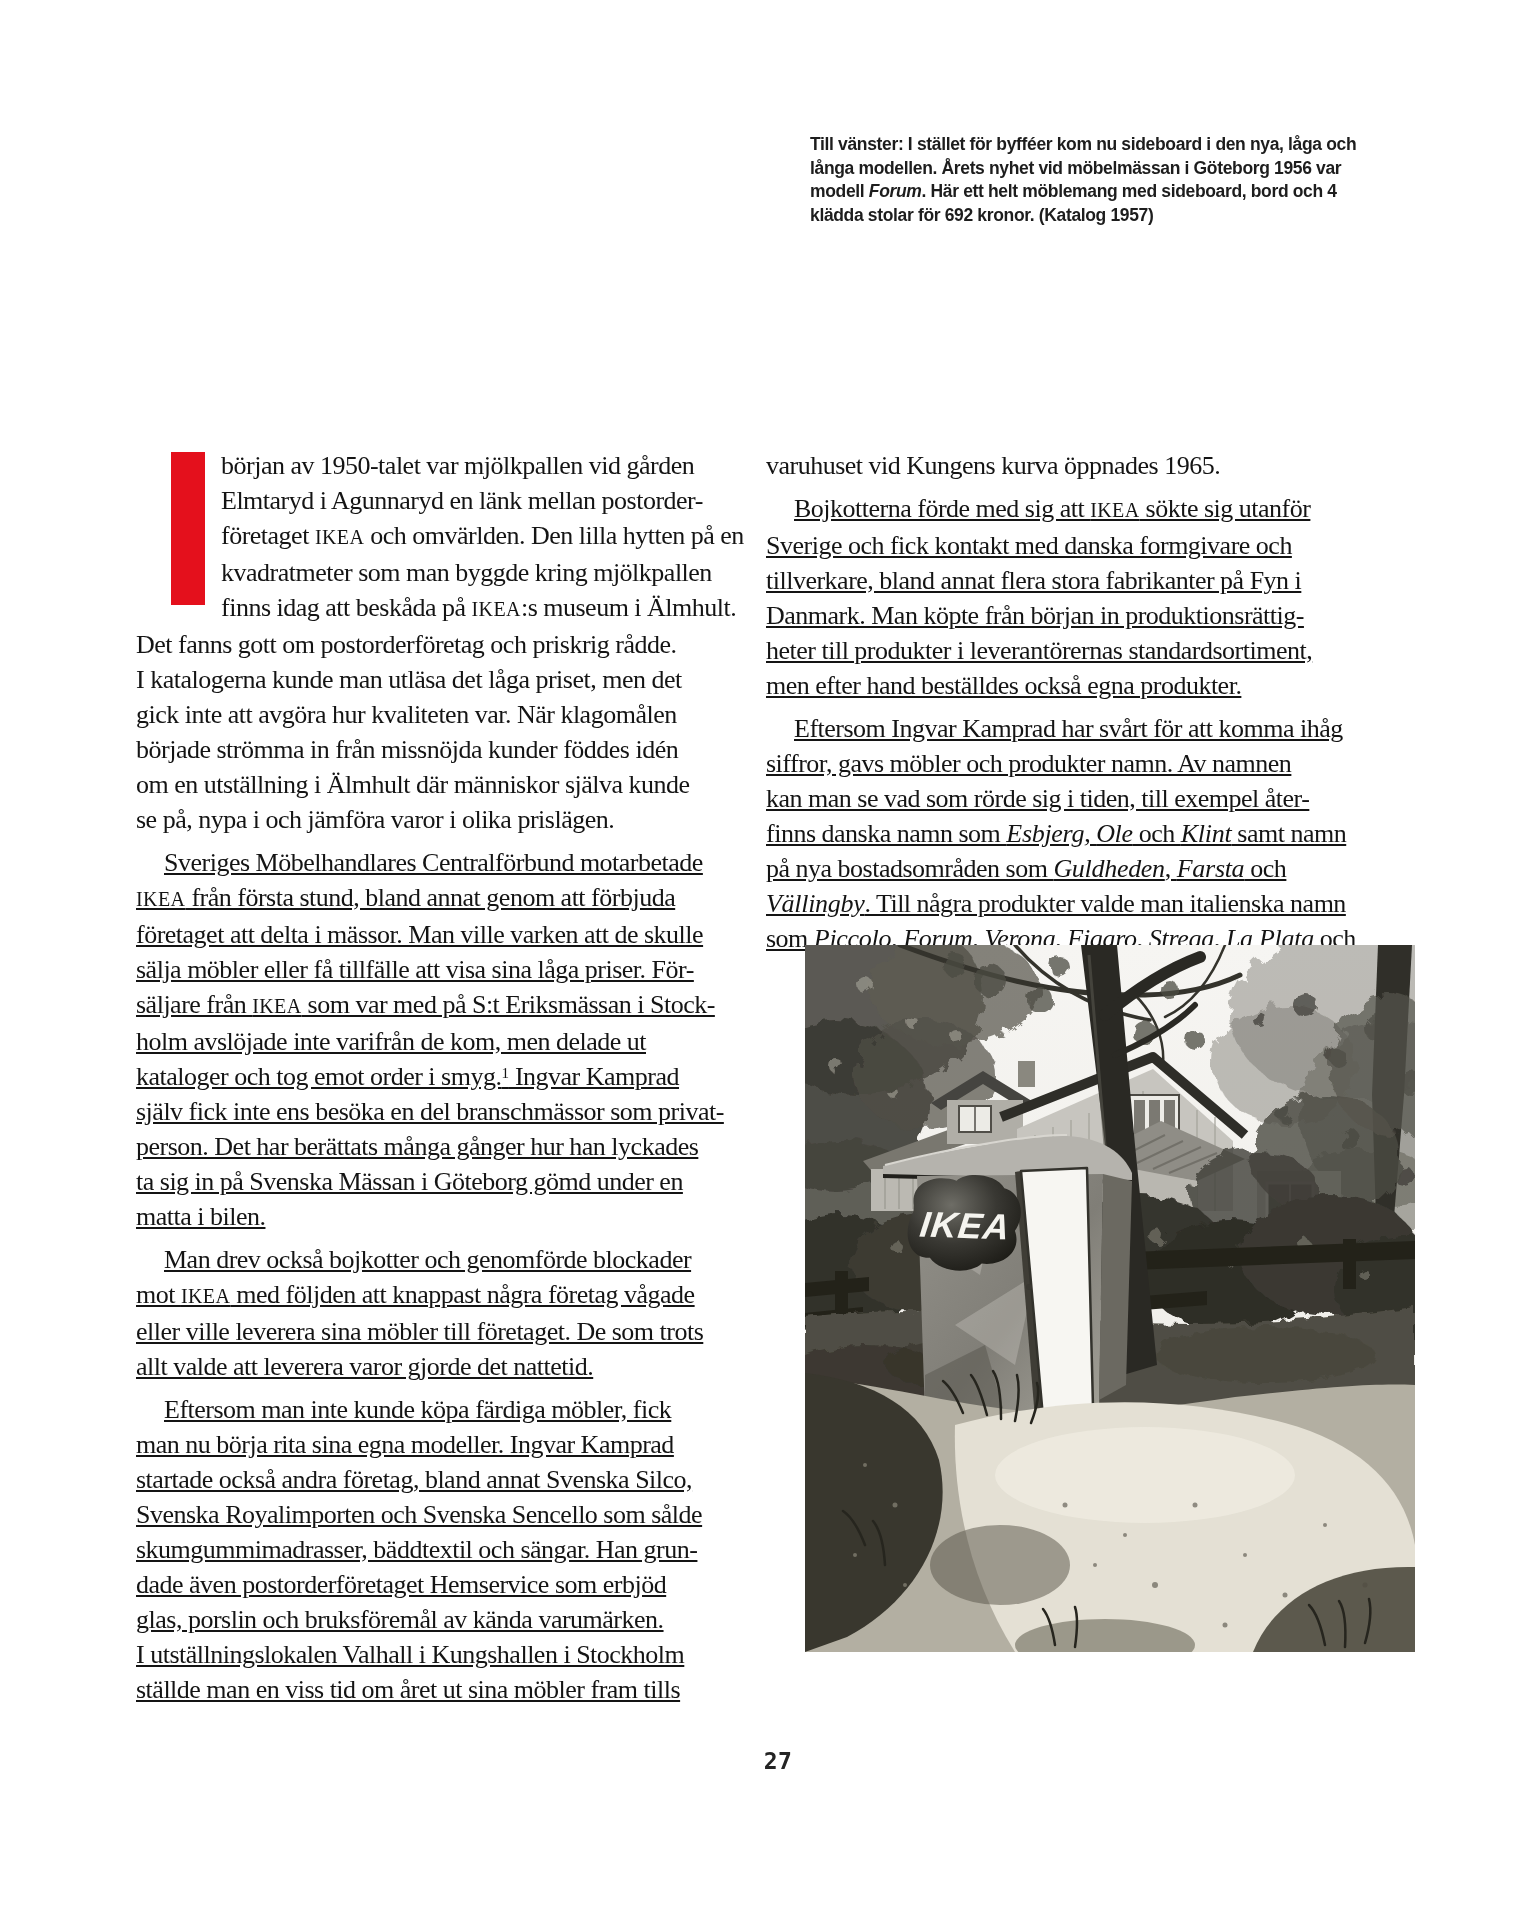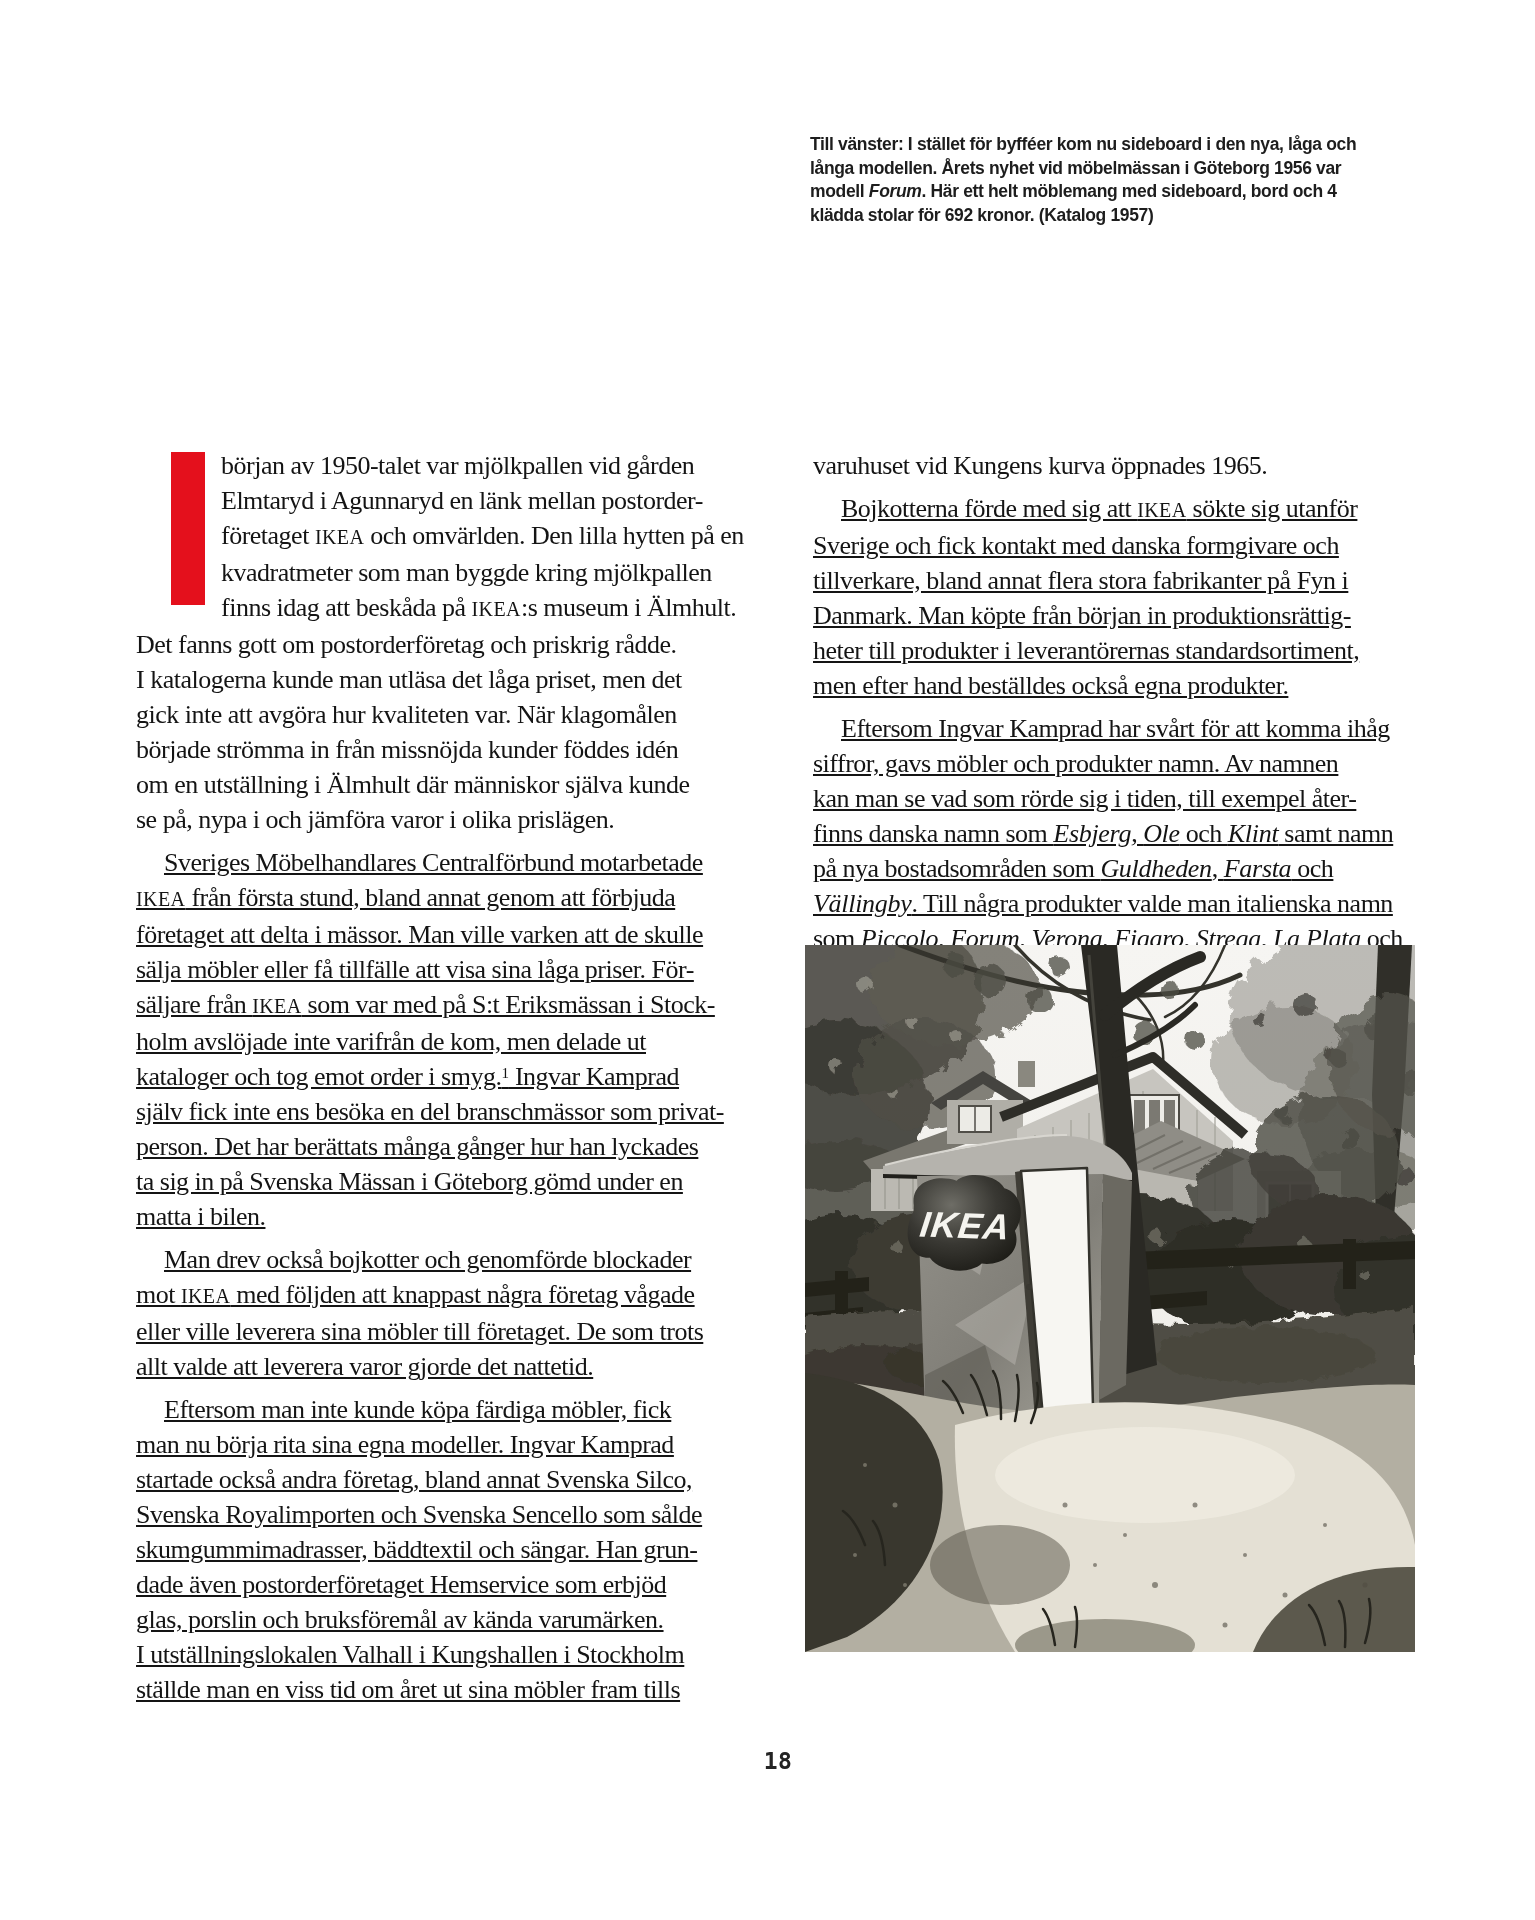--- a/index.html
+++ b/index.html
@@ -5,21 +5,21 @@
   html,body { margin:0; padding:0; background:#9a9a9a; }
   .page { position:relative; width:1535px; height:1920px; background:#ffffff; overflow:hidden; margin:0 auto; }
 
   .caption-block { position:absolute; left:810px; top:125px; width:600px; }
   .caption-p { margin:8px 0 13px 0; font-family:"Liberation Sans",sans-serif; font-weight:700;
                font-size:17.5px; line-height:23.5px; letter-spacing:-0.35px; color:#1d1d1d; white-space:nowrap; }
 
   .col { position:absolute; top:440px; font-family:"Liberation Serif",serif; font-size:26px;
          line-height:35px; letter-spacing:-0.5px; color:#141414; white-space:nowrap; }
   .col1 { left:128px; width:592px; }
-  .col2 { left:805px; width:612px; }
+  .col2 { left:758px; width:612px; }
   .body-p { margin:8px; }
   .body-p.indent { text-indent:28px;text-decoration:underline; }
   .body-p .sc { font-size:20px; letter-spacing:0.4px; }
   .body-p sup { font-size:15px; line-height:0; vertical-align:7px; letter-spacing:0; }
   .body-p i { letter-spacing:-0.3px; }
 
   .dropbar { float:left; width:34px; height:153px; background:#e4101c; margin:4px 16px 0 35px; }
 
   .photo { position:absolute; left:805px; top:945px; width:610px; height:707px; }
   .photo svg { display:block; width:610px; height:707px; }
@@ -248,15 +248,15 @@
         <path d="M540,702 q2,-34 -6,-46"></path>
           <path d="M560,698 q8,-28 4,-44"></path>
         <path d="M60,600 q-10,-26 -22,-34"></path>
           <path d="M80,620 q-2,-32 -12,-44"></path>
         <path d="M250,700 q-4,-26 -12,-36"></path>
           <path d="M270,702 q4,-28 0,-40"></path>
       </g>
     </svg>
   </div>
 
-  <div class="page-number">18</div>
+  <div class="page-number">27</div>
 
 </div>
 
 </body></html>

